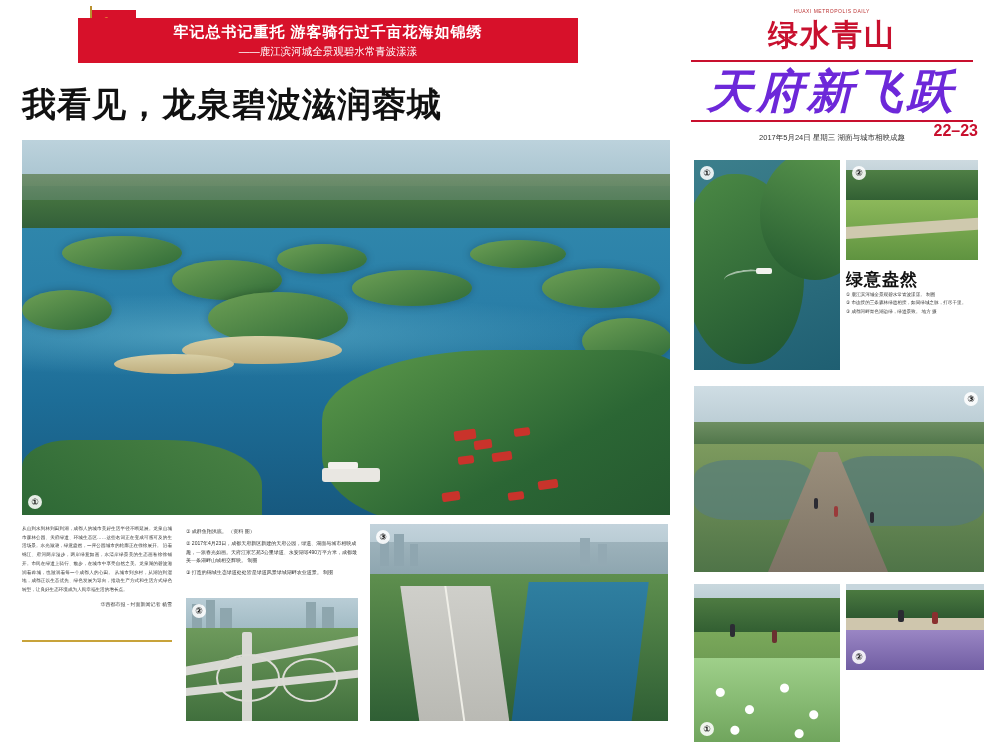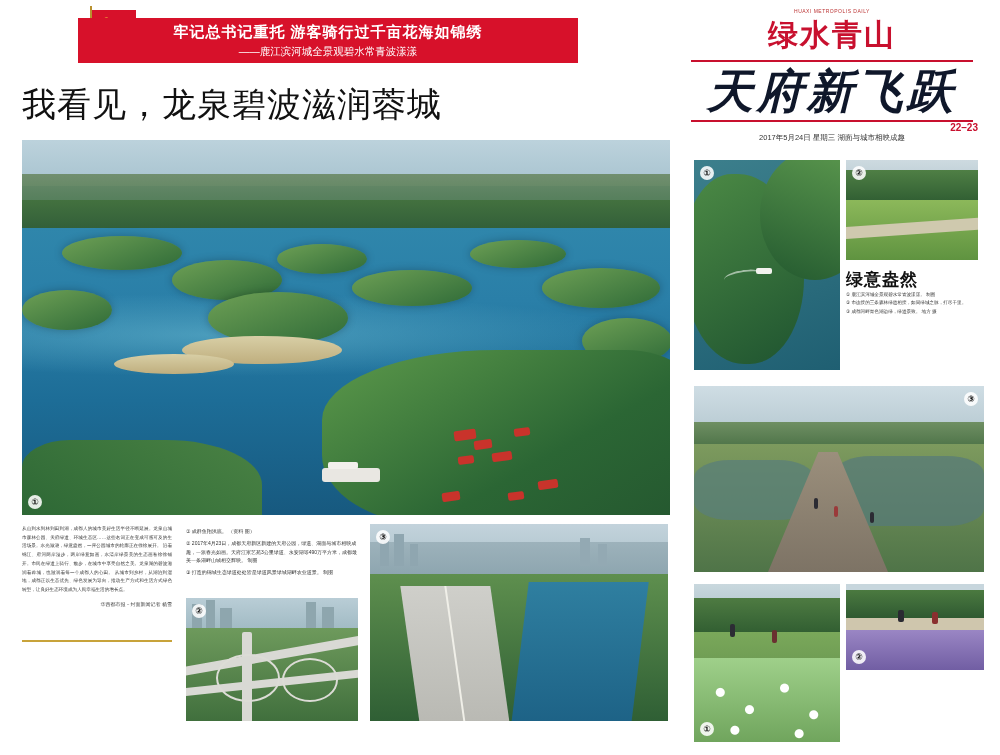--- a/index.html
+++ b/index.html
@@ -37,35 +37,35 @@
   .masthead{position:absolute;right:18px;top:8px;width:300px;text-align:center;}
   .mh-small{font-size:5px;color:#b33;letter-spacing:.5px;}
   .mh-name{
     font-family:"DejaVu Serif","Liberation Serif",serif;
     font-size:30px;font-weight:bold;color:#c8102e;letter-spacing:2px;
     margin-top:1px;
   }
   .mh-rule{height:2px;background:#c8102e;margin:4px auto 0;width:282px;}
   .mh-title{
     font-family:"DejaVu Serif","Liberation Serif",serif;
-    font-size:46px;font-weight:bold;color:#0f172a;letter-spacing:4px;
+    font-size:46px;font-weight:bold;color:#6d28d9;letter-spacing:4px;
     margin-top:6px;line-height:1;
     font-style:italic;
   }
   .mh-rule2{height:2px;background:#c8102e;margin:6px auto 0;width:282px;}
   .mh-pages{
-    position:absolute;right:22px;top:122px;font-size:10px;color:#c8102e;font-weight:bold;
+    position:absolute;right:22px;top:122px;font-size:16px;color:#c8102e;font-weight:bold;
   }
   .mh-meta{margin-top:10px;font-size:7.5px;color:#333;line-height:1.5;}
 
   
   .headline{
     position:absolute;left:22px;top:82px;
     font-family:"DejaVu Serif","Liberation Serif",serif;
-    font-size:34px;font-weight:normal;color:#111;letter-spacing:1px;
+    font-size:34px;font-weight:bold;color:#111;letter-spacing:1px;
   }
 
   
   .photo{position:absolute;overflow:hidden;}
   .photo .num{
     position:absolute;width:14px;height:14px;border-radius:50%;
     background:rgba(255,255,255,.88);color:#111;font-size:9px;
     display:flex;align-items:center;justify-content:center;font-weight:bold;
     z-index:5;
   }

